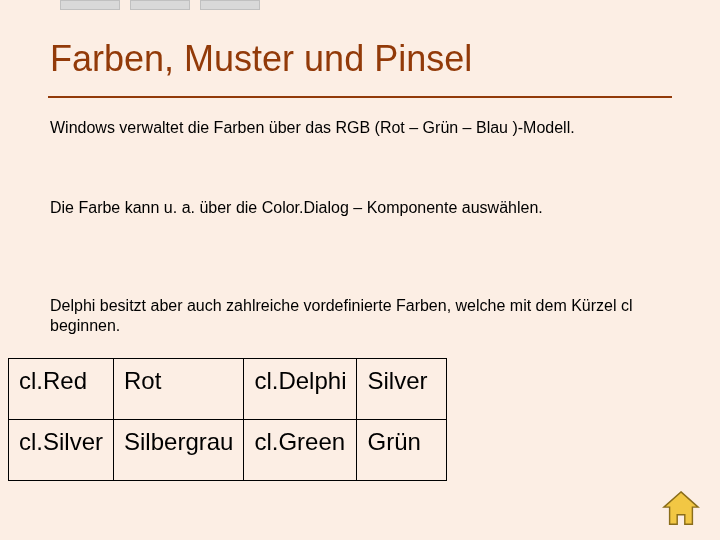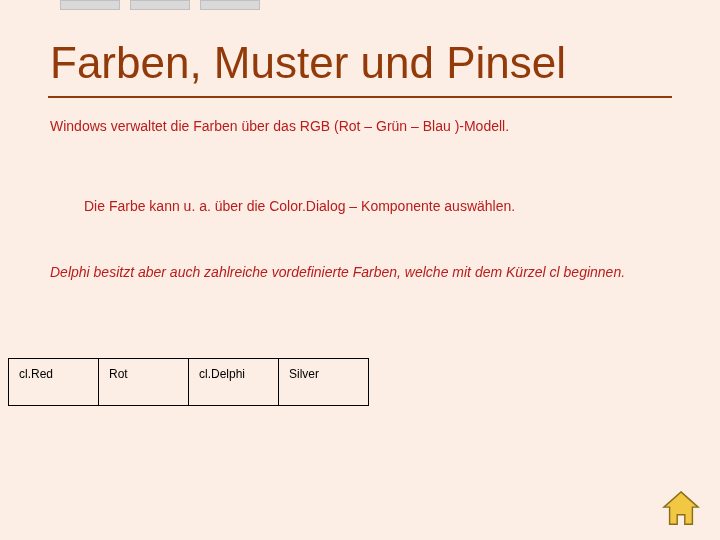--- a/index.html
+++ b/index.html
@@ -19,48 +19,48 @@
     background: #d9d9d9;
     border: 1px solid #c0c0c0;
   }
   .tab1 { left: 60px; }
   .tab2 { left: 130px; }
   .tab3 { left: 200px; }
   .slide-title {
     position: absolute;
     top: 38px;
     left: 50px;
-    font-size: 44px;
+    font-size: 36px;
     color: #923a09;
     font-weight: normal;
   }
   .top-rule {
     position: absolute;
     top: 96px;
     left: 48px;
     width: 624px;
     border-top: 2px solid #923a09;
   }
   .body-text {
     position: absolute;
     left: 50px;
     width: 620px;
-    font-size: 14px;
-    color: #b91c1c;
+    font-size: 16px;
+    color: #000000;
     line-height: 1.28;
   }
   .p1 { top: 118px; }
-  .p2 { top: 198px; margin-left: 34px; }
-  .p3 { top: 264px; font-style: italic; }
+  .p2 { top: 198px; }
+  .p3 { top: 296px; }
   table.color-table {
     position: absolute;
     top: 358px;
     left: 8px;
     border-collapse: collapse;
-    font-size: 12px;
+    font-size: 24px;
     color: #000;
   }
   table.color-table td {
     border: 1.5px solid #000;
     padding: 8px 10px 24px 10px;
     vertical-align: top;
     min-width: 90px;
     background: #fceee4;
   }
   .home-icon {
@@ -87,20 +87,26 @@
 <div class="body-text p3">Delphi besitzt aber auch zahlreiche vordefinierte Farben, welche mit dem Kürzel cl beginnen.</div>
 
 <table class="color-table">
   <tbody>
       <tr>
     <td>cl.Red</td>
     <td>Rot</td>
     <td>cl.Delphi</td>
     <td>Silver</td>
   </tr>
+  <tr>
+    <td>cl.Silver</td>
+    <td>Silbergrau</td>
+    <td>cl.Green</td>
+    <td>Grün</td>
+  </tr>
 </tbody>
   </table>
 
 <div class="home-icon">
   <svg viewBox="0 0 44 40">
     <polygon points="22,2 40,18 34,18 34,36 26,36 26,26 18,26 18,36 10,36 10,18 4,18" fill="#f2c744" stroke="#8a6d1a" stroke-width="1.5"></polygon>
   </svg>
 </div>
 
 </body></html>

